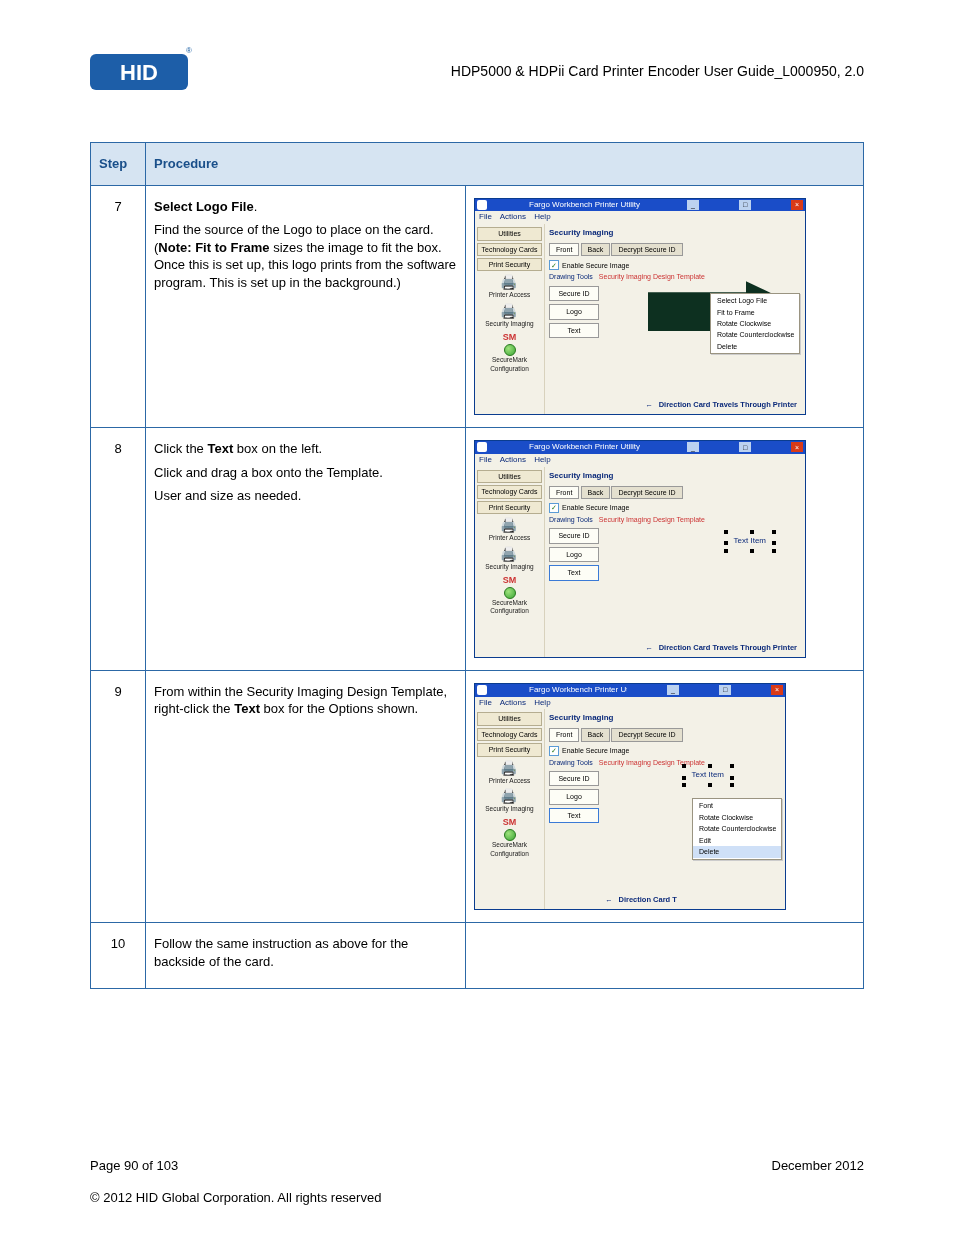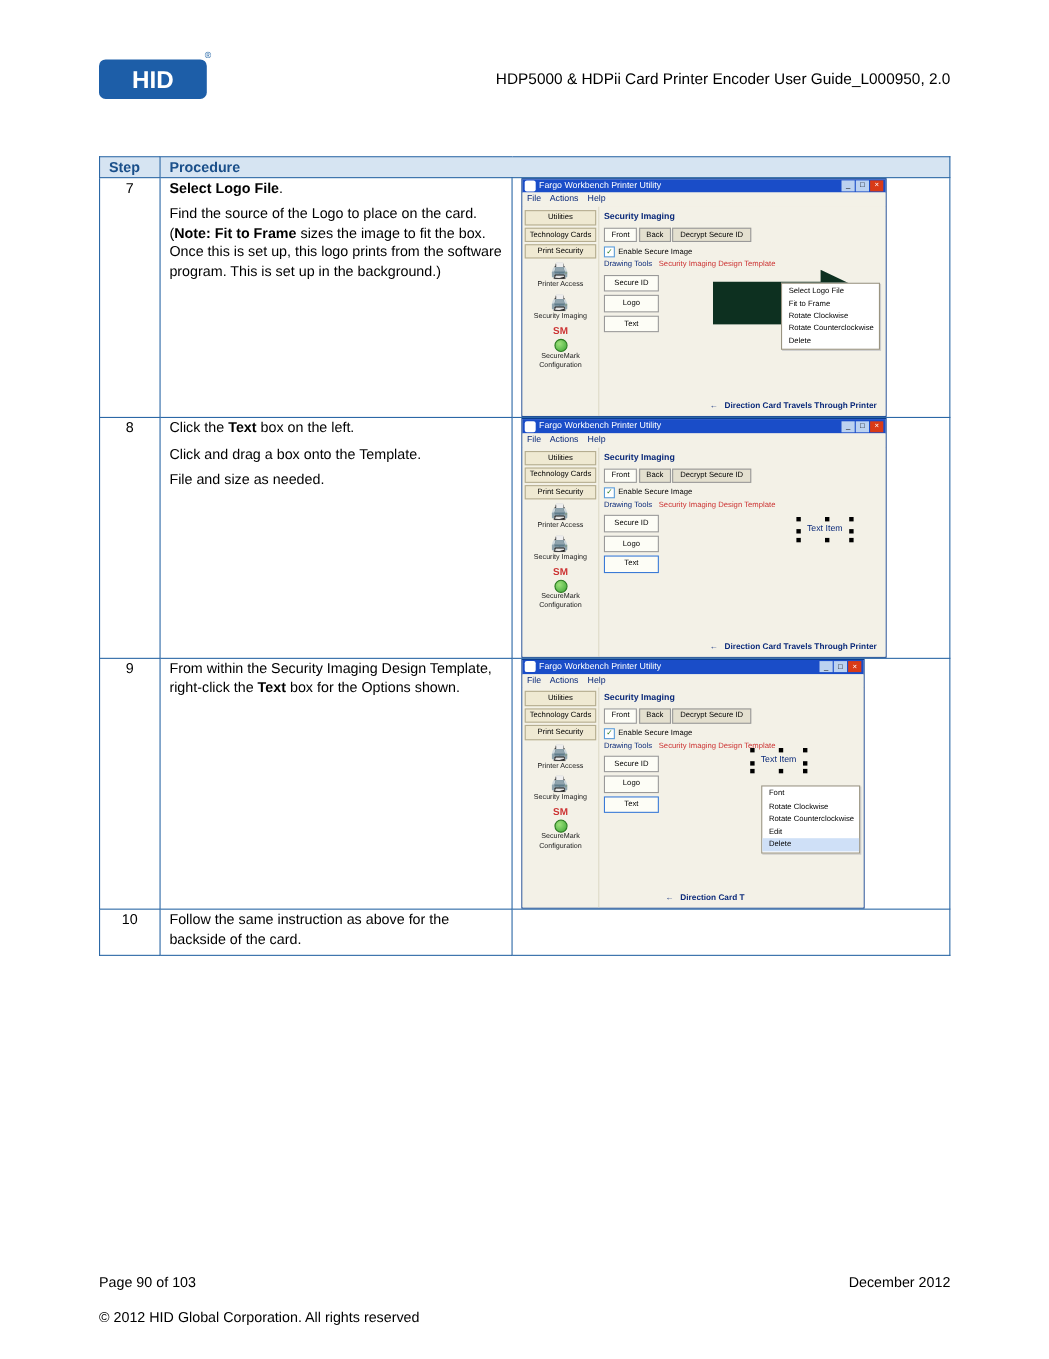--- a/index.html
+++ b/index.html
@@ -41,21 +41,21 @@
     font-size: 14px;
     color: #000000;
   }
   table.proc {
     border-collapse: collapse;
     width: 100%;
     table-layout: fixed;
   }
   table.proc th, table.proc td {
     border: 1px solid #2c68a6;
-    padding: 0 8px;
+    padding: 12px 8px;
     vertical-align: top;
     font-size: 13px;
     line-height: 1.35;
   }
   table.proc th {
     background: #d6e4f2;
     color: #1a4f8a;
     font-weight: bold;
     text-align: left;
   }
@@ -71,23 +71,24 @@
     font-family: Tahoma, Arial, sans-serif;
     font-size: 8px;
     border: 1px solid #0a3c8f;
     background: #f3f1e7;
     margin: 0;
   }
   .mw-title {
     background: #1a4dc8;
     color: #fff;
     display: flex;
-    align-items: center;
+    align-items: flex-start;
     padding: 1px 2px;
     font-size: 8px;
+    gap: 39px;
   }
   .mw-title .t-icon {
     width: 10px; height: 10px; background:#fff; border-radius:2px; margin-right:3px;
     display:inline-block;
   }
   .mw-title .t-text { flex:1; white-space:nowrap; overflow:hidden; }
   .mw-title .winbtn {
     width:12px; height:10px; margin-left:1px;
     display:inline-flex; align-items:center; justify-content:center;
     font-size:7px; line-height:1;
@@ -328,21 +329,21 @@
             </div>
           </div>
         </td>
       </tr>
 
       <tr>
         <td class="step-num">8</td>
         <td class="proc-text">
           <p><span>Click the </span><b>Text</b><span> box on the left.</span></p>
           <p>Click and drag a box onto the Template.</p>
-          <p>File and size as needed.</p>
+          <p>User and size as needed.</p>
         </td>
         <td>
           <div class="miniwin">
             <div class="mw-title">
               <span class="t-icon"></span>
               <span class="t-text">Fargo Workbench Printer Utility</span>
               <span class="winbtn min">_</span>
               <span class="winbtn max">□</span>
               <span class="winbtn close">×</span>
             </div>

